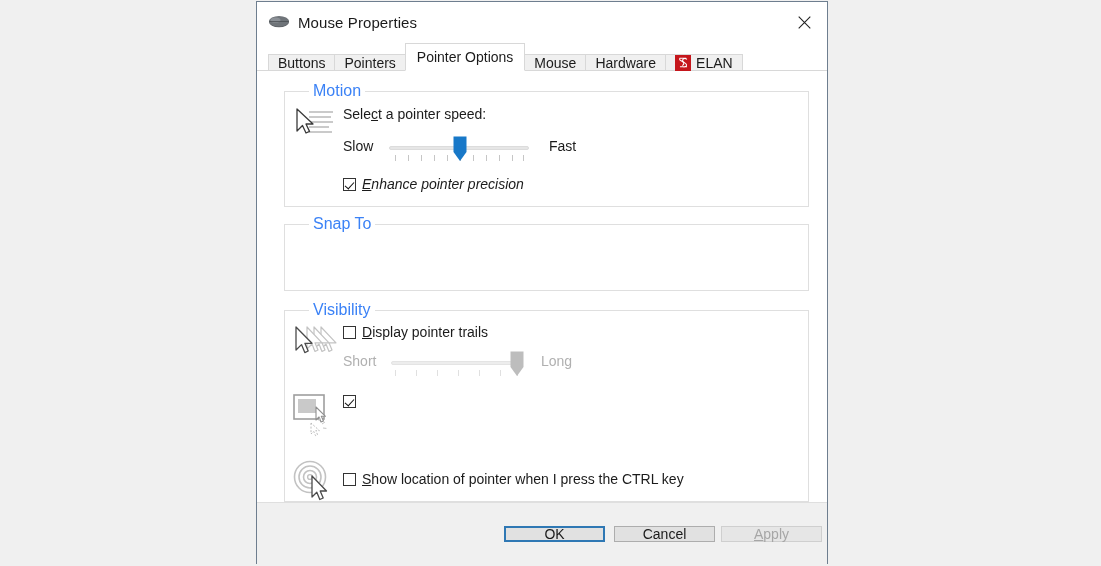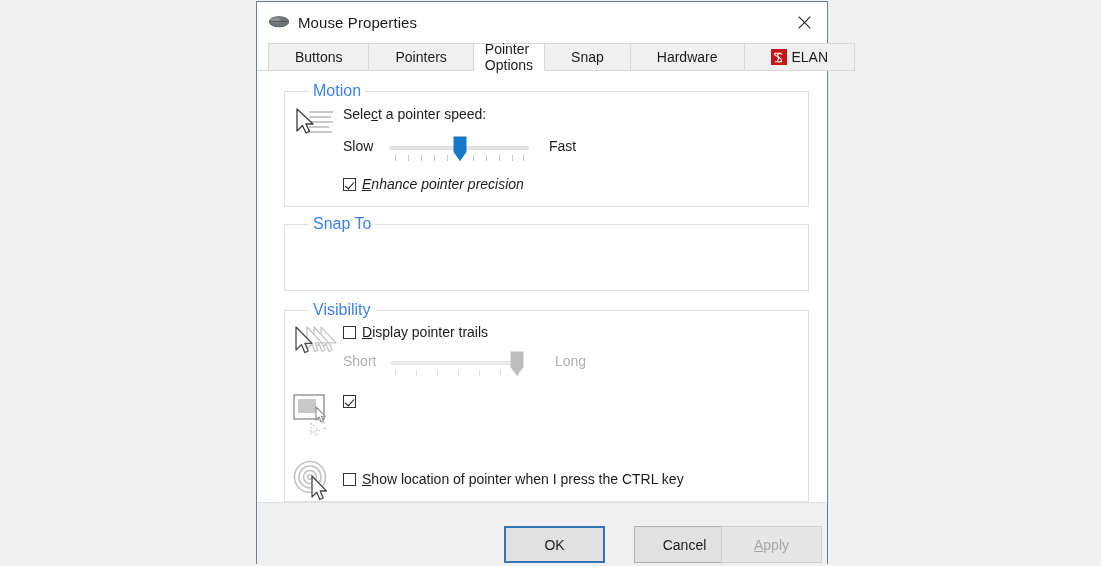--- a/index.html
+++ b/index.html
@@ -51,26 +51,26 @@
     display: flex; align-items: flex-end;
     padding-left: 11px;
     box-sizing: border-box;
   }
   .tabstrip::after {
     content: ""; position: absolute; left: 0; right: 0; bottom: 0;
     height: 1px; background: #d8d8d8;
   }
   .tab {
     position: relative;
-    height: 28px;
+    height: 17px;
     background: #f0f0f0;
     border: 1px solid #d8d8d8;
     border-bottom: 1px solid #d8d8d8;
     margin-right: -1px;
-    padding: 0 26px;
+    padding: 0 9px;
     display: flex; align-items: center; gap: 5px;
     font-size: 14px; color: #1b1b1b;
     box-sizing: border-box;
     cursor: default;
     z-index: 1;
   }
   .tab.active {
     height: 28px;
     background: #ffffff;
     border-bottom: 1px solid #ffffff;
@@ -158,35 +158,35 @@
 
   
   .footer {
     flex: 0 0 66px; height: 66px;
     background: #f0f0f0;
     border-top: 1px solid #dfdfdf;
     position: relative;
   }
   .btn {
     position: absolute; top: 23px;
-    height: 37px; width: 101px;
+    height: 16px; width: 101px;
     background: #e1e1e1;
     border: 1px solid #adadad;
     font-size: 14px; color: #1b1b1b;
     display: flex; align-items: center; justify-content: center;
     box-sizing: border-box;
     cursor: default;
   }
   .btn.default {
     border: 2px solid #2f78b4;
     background: #e1e1e1;
   }
   .btn.disabled { color: #a6a6a6; background: #e6e6e6; border-color: #cfcfcf; }
   #ok-button     { left: 247px; }
-  #cancel-button { left: 377px; }
+  #cancel-button { left: 357px; }
   #apply-button  { left: 464px; }
 </style>
 </head>
 <body>
 
 <div id="root">
 
   <div class="dialog">
 
     <div class="titlebar">
@@ -210,21 +210,21 @@
       <div class="tab">
         <span>Buttons</span>
       </div>
       <div class="tab">
         <span>Pointers</span>
       </div>
       <div class="tab active">
         <span>Pointer Options</span>
       </div>
       <div class="tab">
-        <span>Snap</span>
+        <span>Mouse</span>
       </div>
       <div class="tab">
         <span>Hardware</span>
       </div>
       <div class="tab">
         <span class="elan-logo">
           <svg width="13" height="13" viewBox="0 0 13 13">
             <path d="M3 2.2 h6 M3 2.2 c-1.4 1.6 1.2 2.5 2.4 3.4 c1.6 1.1 2 2.6 .2 3.6
                      M9.6 3.1 c-1.5 -1.1 -4.3 -.4 -4 1.6 c.3 1.9 3.6 2 3.9 4.2
                      c.2 1.4 -1.6 2.4 -3.2 1.9 M3.4 10.8 h6.2" stroke="#ffffff" stroke-width="1.05" fill="none" stroke-linecap="round"></path>
@@ -322,21 +322,21 @@
                   <span class="tick" style="left:88px; background:#e0e0e0;"></span>
                   <span class="tick" style="left:109px;background:#e0e0e0;"></span>
                   <span class="tick" style="left:126px;background:#e0e0e0;"></span>
                 </div>
                 <div class="thumb" style="left:119px;">
                   <svg width="14" height="26" viewBox="0 0 14 26">
                     <path d="M0.5 0.5 H13.5 V16 L7 25 L0.5 16 Z" fill="#bdbdbd"></path>
                   </svg>
                 </div>
               </div>
-              <div class="slabel" style="margin-left:34px; color:#b0b0b0;">Long</div>
+              <div class="slabel" style="margin-left:20px; color:#b0b0b0;">Long</div>
             </div>
           </div>
         </div>
 
         <div class="group-body" style="margin-top:10px;">
           <div class="g-icon">
             <svg width="44" height="44" viewBox="0 0 44 44">
               <rect x="2" y="2" width="30" height="24" fill="#ffffff" stroke="#9e9e9e" stroke-width="1.6"></rect>
               <rect x="6" y="6" width="18" height="14" fill="#c9c9c9"></rect>
               <path d="M24 14 L24 27 L27 24 L29 29 L31.5 28 L29.3 23.3 L33.5 23.3 Z" fill="#ffffff" stroke="#8f8f8f" stroke-width="1.1" stroke-linejoin="round"></path>

